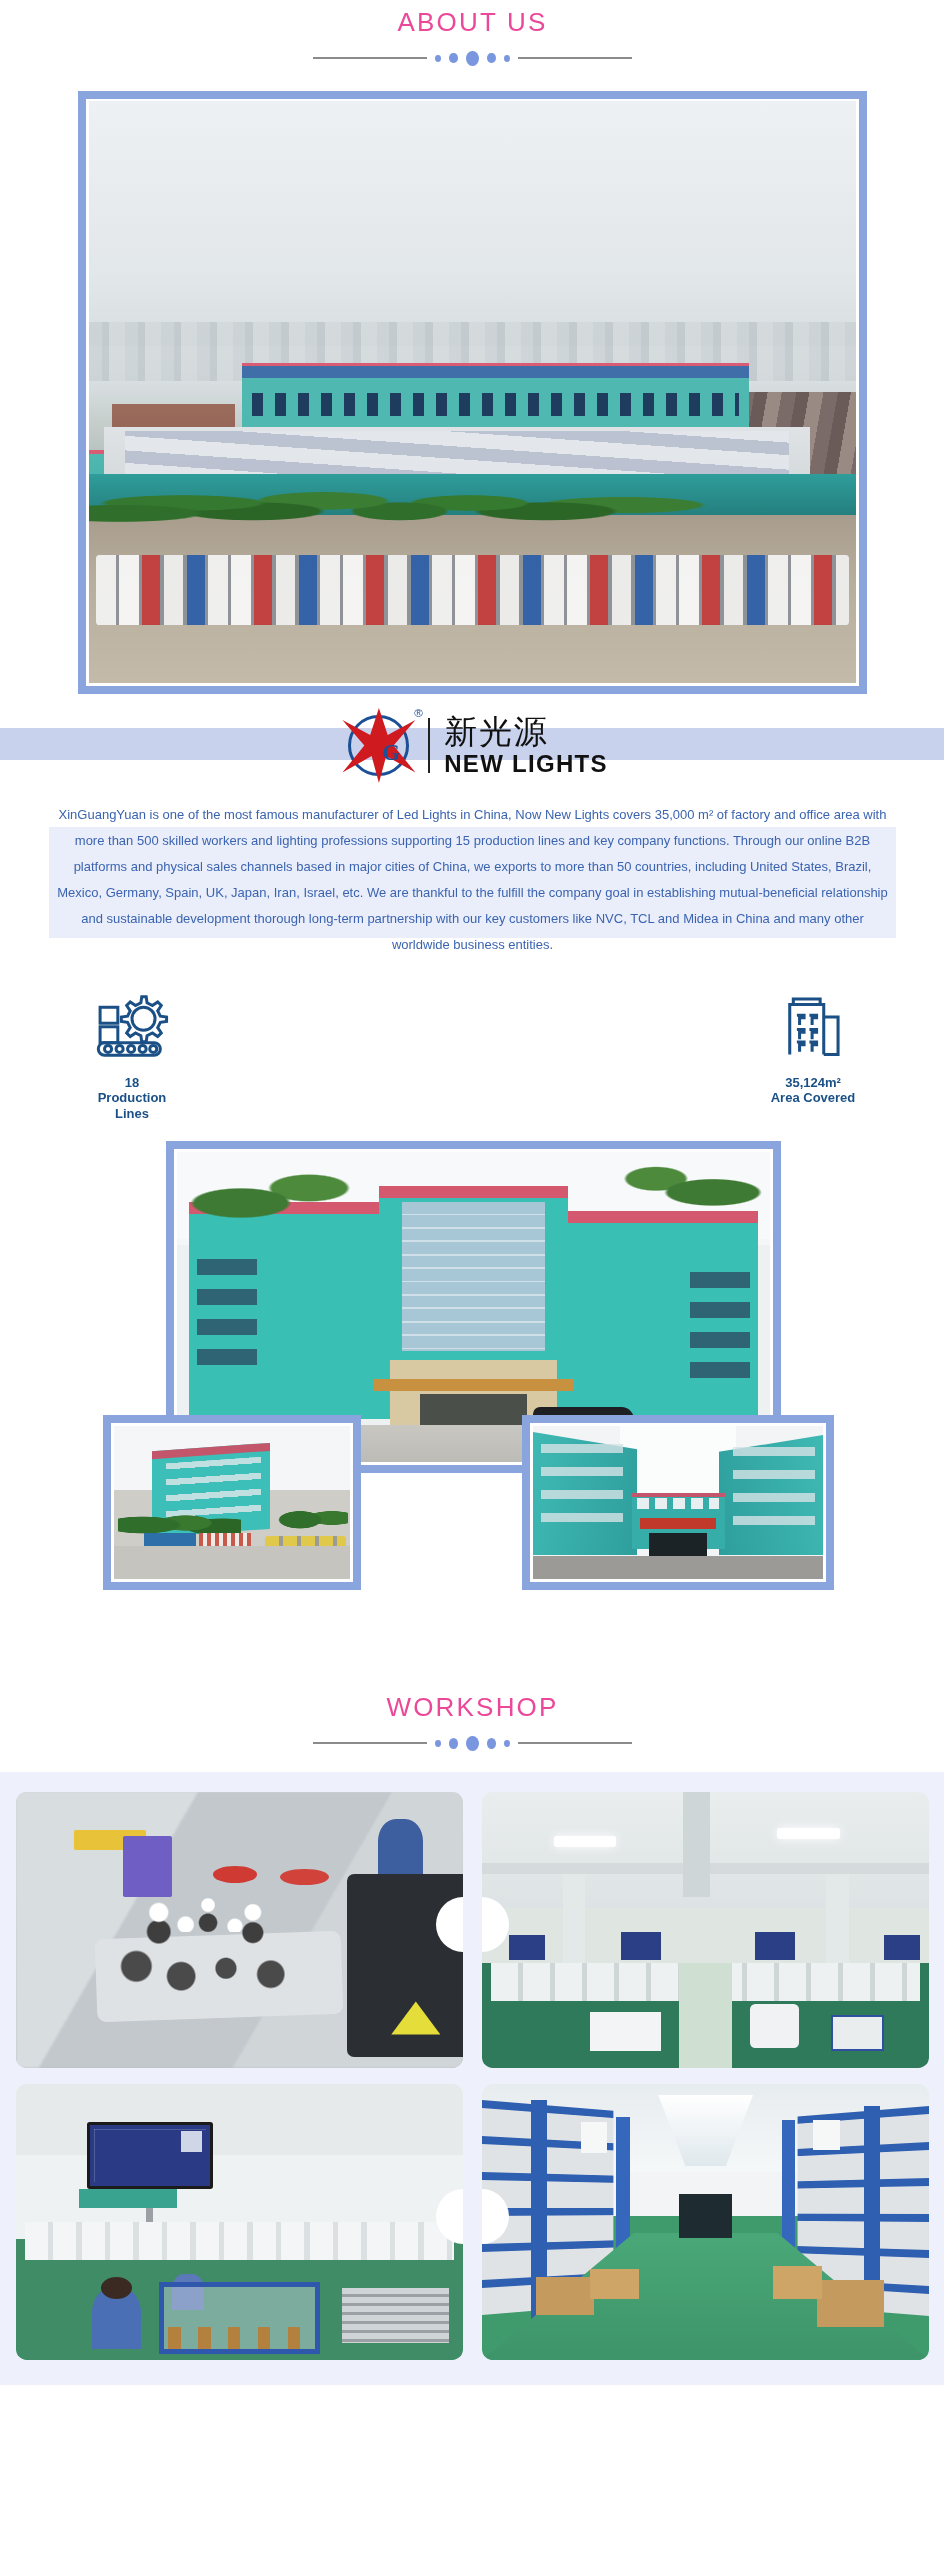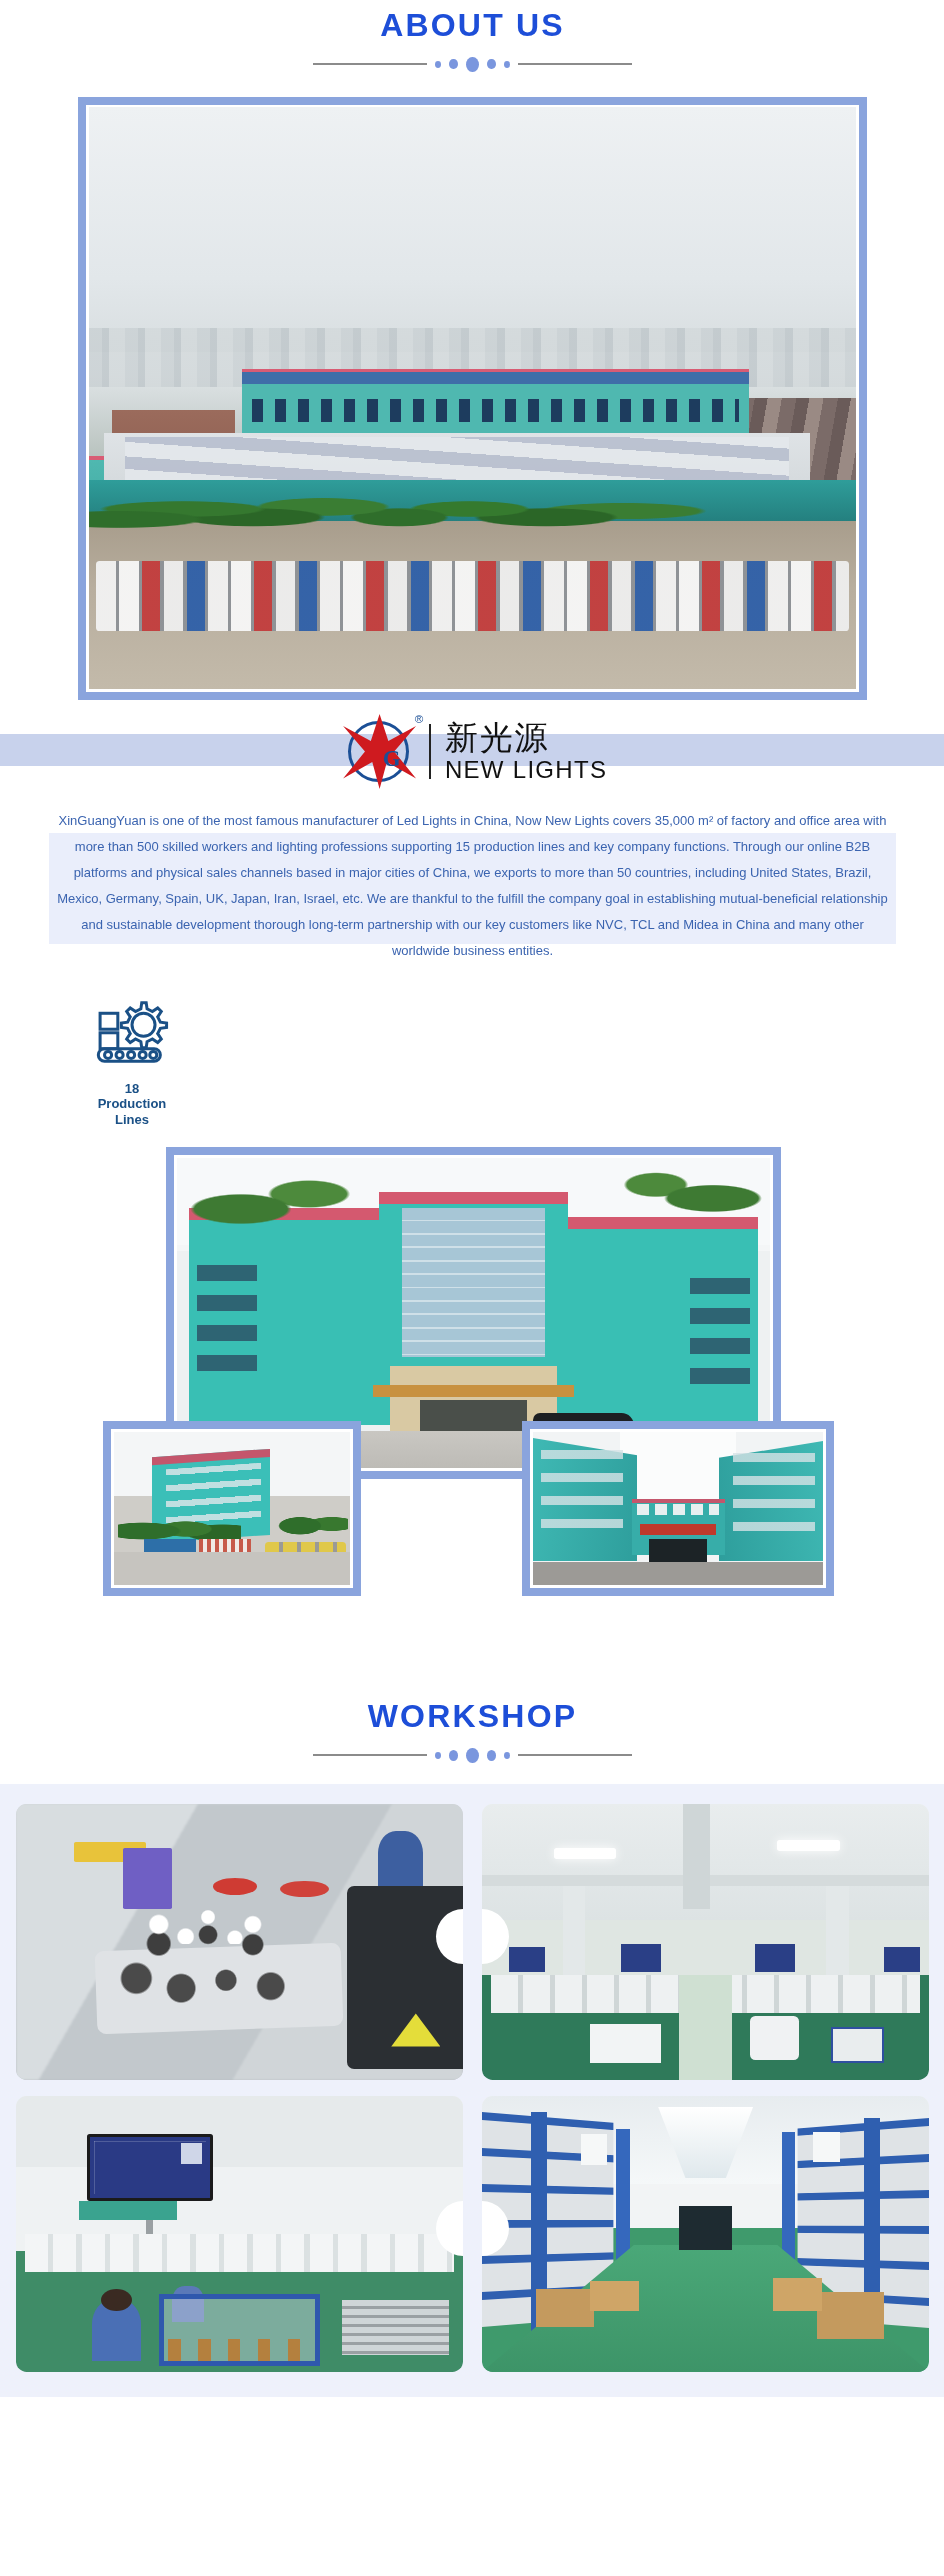--- a/index.html
+++ b/index.html
@@ -7,24 +7,24 @@
     width: 945px;
     background: #ffffff;
     font-family: "Liberation Sans", sans-serif;
     overflow-x: hidden;
   }
   .page { width: 945px; position: relative; }
 
   
   .section-head { text-align: center; padding-top: 7.1px; }
   .section-title {
-    font-size: 32px;
-    font-weight: bold;
+    font-size: 26px;
+    font-weight: normal;
     letter-spacing: 2.2px;
-    color: #1d4ed8;
+    color: #ec4899;
   }
   .divider {
     display: flex;
     align-items: center;
     justify-content: center;
     gap: 8px;
     margin: 12.5px 0 9px 0;
   }
   .divider .bar { width: 114px; height: 1.8px; background: #8b8b8b; }
   .dot { background: #7a96de; border-radius: 50%; display: inline-block; }
@@ -113,21 +113,21 @@
     clip-path: polygon(50% 0%, 62% 36%, 100% 16%, 70% 50%, 100% 86%, 60% 64%, 50% 100%, 40% 64%, 0% 86%, 30% 50%, 0% 16%, 38% 36%);
   }
   .logo-g {
     position:absolute; left:45px; top:36px; font-size:23px; color:#1b4f96;
     font-weight:bold; font-family:"Liberation Serif", serif;
   }
   .reg { position:absolute; right:-3.6px; top:1.8px; font-size:11.6px; color:#1b4f96; }
   .logo-sep { width:1.8px; height:55px; background:#222; margin:0 14.3px 0 9px; }
   .logo-text { line-height:1; }
   .logo-cn { font-size:33px; color:#111; letter-spacing:1.8px; font-family:"DejaVu Sans", sans-serif; }
-  .logo-en { font-size:24px; color:#111; letter-spacing:1.3px; margin-top:3.6px; }
+  .logo-en { font-size:24px; color:#111; letter-spacing:1.3px; margin-top:3.6px;font-weight:bold; }
 
   
   .desc-wrap { position:relative; padding: 5.3px 53px 0 53px; }
   .desc-hl {
     position:absolute; left:49px; right:49px; top:30px; height:111px;
     background:#eaeefb;
   }
   .desc {
     position:relative;
     text-align:center;
@@ -409,20 +409,36 @@
               <circle cx="56" cy="65" r="4"></circle>
               <circle cx="68" cy="65" r="4"></circle>
           </g>
         </svg>
       </div>
       <div class="num">18</div>
       <div class="lbl" style="white-space:pre-line">Production
 Lines</div>
     </div>
 
+    <div class="stat">
+      <div class="ico">
+        <svg width="68" height="70" viewBox="0 0 76 78">
+          <g fill="none" stroke="#1a5086" stroke-width="3.4">
+            <path d="M12 72 V16 h38 V72"></path>
+            <path d="M16 10 h30 v6 h-30 z"></path>
+            <path d="M50 30 h16 v42 h-16"></path>
+            <path d="M20 28 h8 v3 h-5 v8 M34 28 h8 v3 h-5 v8"></path>
+            <path d="M20 44 h8 v3 h-5 v8 M34 44 h8 v3 h-5 v8"></path>
+            <path d="M20 58 h8 v3 h-5 v8 M34 58 h8 v3 h-5 v8"></path>
+          </g>
+        </svg>
+      </div>
+      <div class="num">35,124m²</div>
+      <div class="lbl">Area Covered</div>
+    </div>
 
   </div>
 
   <div class="collage">
 
     <div class="bigbld photo-frame">
       <div class="photo bld-office">
         <div class="bo-sky"></div>
         <div class="bo-left">
             <div class="bo-win-l"></div>

